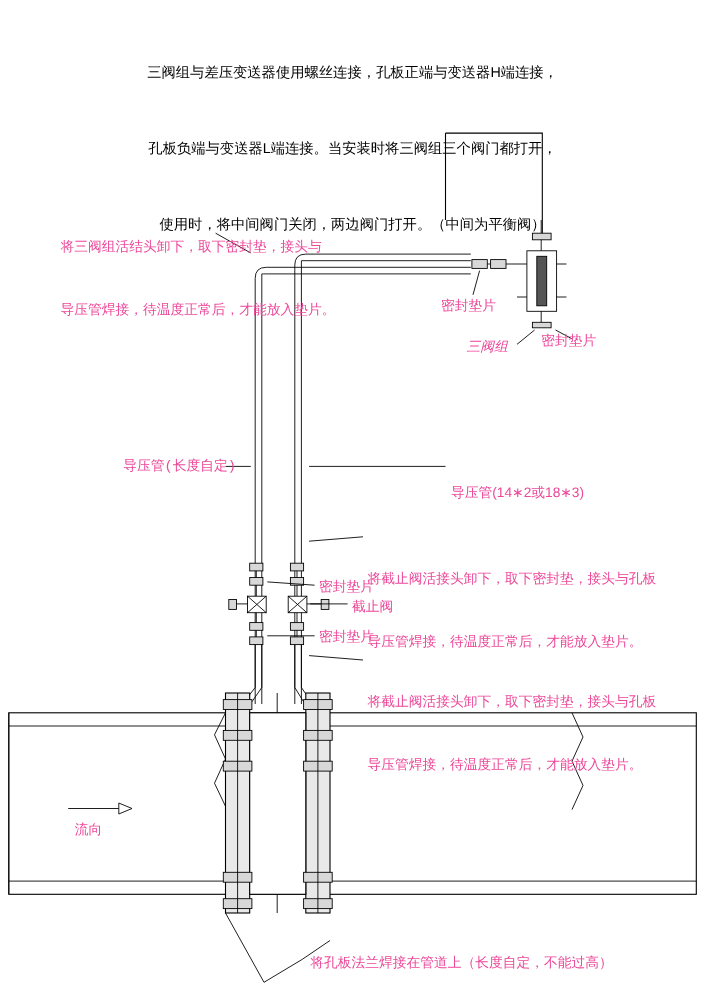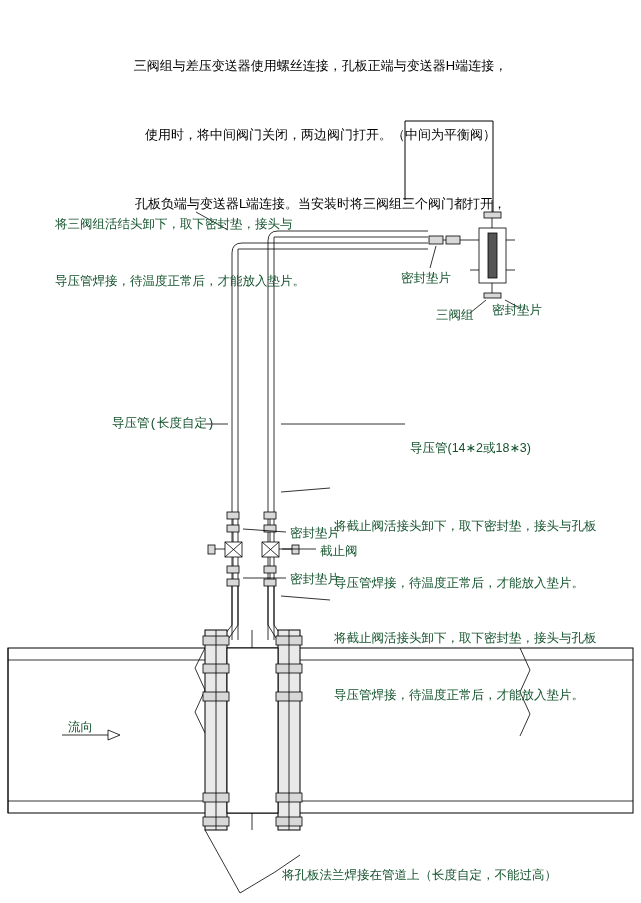--- a/index.html
+++ b/index.html
@@ -5,41 +5,41 @@
   html,body{margin:0;padding:0;}
   body{
     width:641px;height:903px;
     background:#ffffff;
     font-family:"Liberation Sans","DejaVu Sans",sans-serif;
     color:#000;
     position:relative;
     overflow:hidden;
   }
   .stage{position:relative;width:641px;height:903px;}
-  .txt{position:absolute;font-size:12.5px;line-height:19px;white-space:pre;color:#14532d;}
+  .txt{position:absolute;font-size:12.5px;line-height:19px;white-space:pre;color:#ec4899;}
   .hdr{position:absolute;left:0;top:8px;width:641px;text-align:center;font-size:13px;line-height:23px;white-space:pre;}
   svg{position:absolute;left:0;top:0;overflow:visible;}
   .pipeoutline{fill:#ffffff;stroke:#000;stroke-width:1;}
   .flangebody{fill:#e9e9e9;stroke:#000;stroke-width:1;}
   .tubefill{fill:#ffffff;stroke:#000;stroke-width:1;}
   .nofill{fill:none;stroke:#000;stroke-width:1;}
   .thin{fill:none;stroke:#000;stroke-width:0.8;}
   .grayfill{fill:#d8d8d8;stroke:#000;stroke-width:0.8;}
   .dkfill{fill:#555;stroke:#000;stroke-width:0.8;}
   .whitefill{fill:#fff;stroke:#000;stroke-width:0.8;}
 </style>
 </head>
 <body>
 
 <div class="stage">
 
   <div class="hdr">
     <div>三阀组与差压变送器使用螺丝连接，孔板正端与变送器H端连接，</div>
+    <div>孔板负端与变送器L端连接。当安装时将三阀组三个阀门都打开，</div>
     <div>使用时，将中间阀门关闭，两边阀门打开。（中间为平衡阀）</div>
-    <div>孔板负端与变送器L端连接。当安装时将三阀组三个阀门都打开，</div>
   </div>
 
   <svg width="641" height="903">
 
     <g>
       <path class="nofill" d="M405,121 L493,121 L493,218"></path>
       <path class="nofill" d="M405,121 L405,200"></path>
     </g>
 
     <g>
@@ -173,37 +173,37 @@
       <path class="thin" d="M205,830 L240,893 L275,872 L300,855"></path>
     </g>
   </svg>
 
   <div class="txt" style="left:55px;top:177px;">
     <div>将三阀组活结头卸下，取下密封垫，接头与</div>
     <div>导压管焊接，待温度正常后，才能放入垫片。</div>
   </div>
 
   <div class="txt" style="left:401px;top:269px;">密封垫片</div>
-  <div class="txt" style="left:436px;top:306px;">三阀组</div>
+  <div class="txt" style="left:424px;top:306px;font-style:italic;">三阀组</div>
   <div class="txt" style="left:492px;top:301px;">密封垫片</div>
 
   <div class="txt" style="left:112px;top:415px;font-family:Liberation Mono, monospace;">导压管(长度自定)</div>
   <div class="txt" style="left:410px;top:439px;">导压管(14∗2或18∗3)</div>
 
   <div class="txt" style="left:334px;top:479px;">
     <div>将截止阀活接头卸下，取下密封垫，接头与孔板</div>
     <div>导压管焊接，待温度正常后，才能放入垫片。</div>
   </div>
 
   <div class="txt" style="left:290px;top:524px;">密封垫片</div>
   <div class="txt" style="left:320px;top:542px;">截止阀</div>
   <div class="txt" style="left:290px;top:570px;">密封垫片</div>
 
   <div class="txt" style="left:334px;top:591px;">
     <div>将截止阀活接头卸下，取下密封垫，接头与孔板</div>
     <div>导压管焊接，待温度正常后，才能放入垫片。</div>
   </div>
 
-  <div class="txt" style="left:68px;top:718px;">流向</div>
+  <div class="txt" style="left:68px;top:745px;">流向</div>
 
   <div class="txt" style="left:282px;top:866px;">将孔板法兰焊接在管道上（长度自定，不能过高）</div>
 
 </div>
 
 </body></html>

